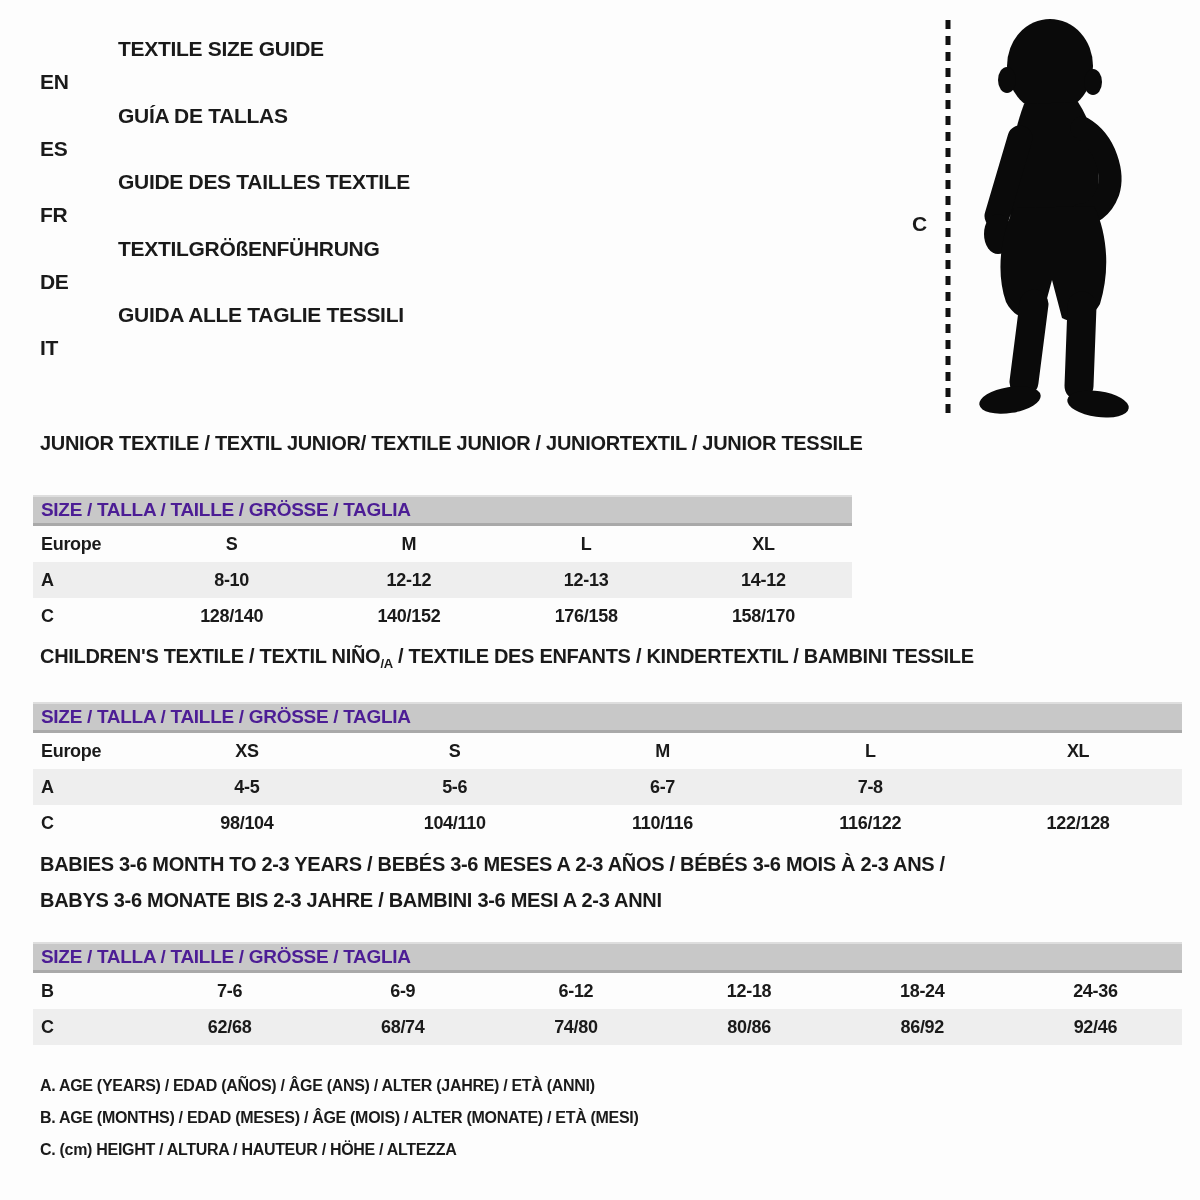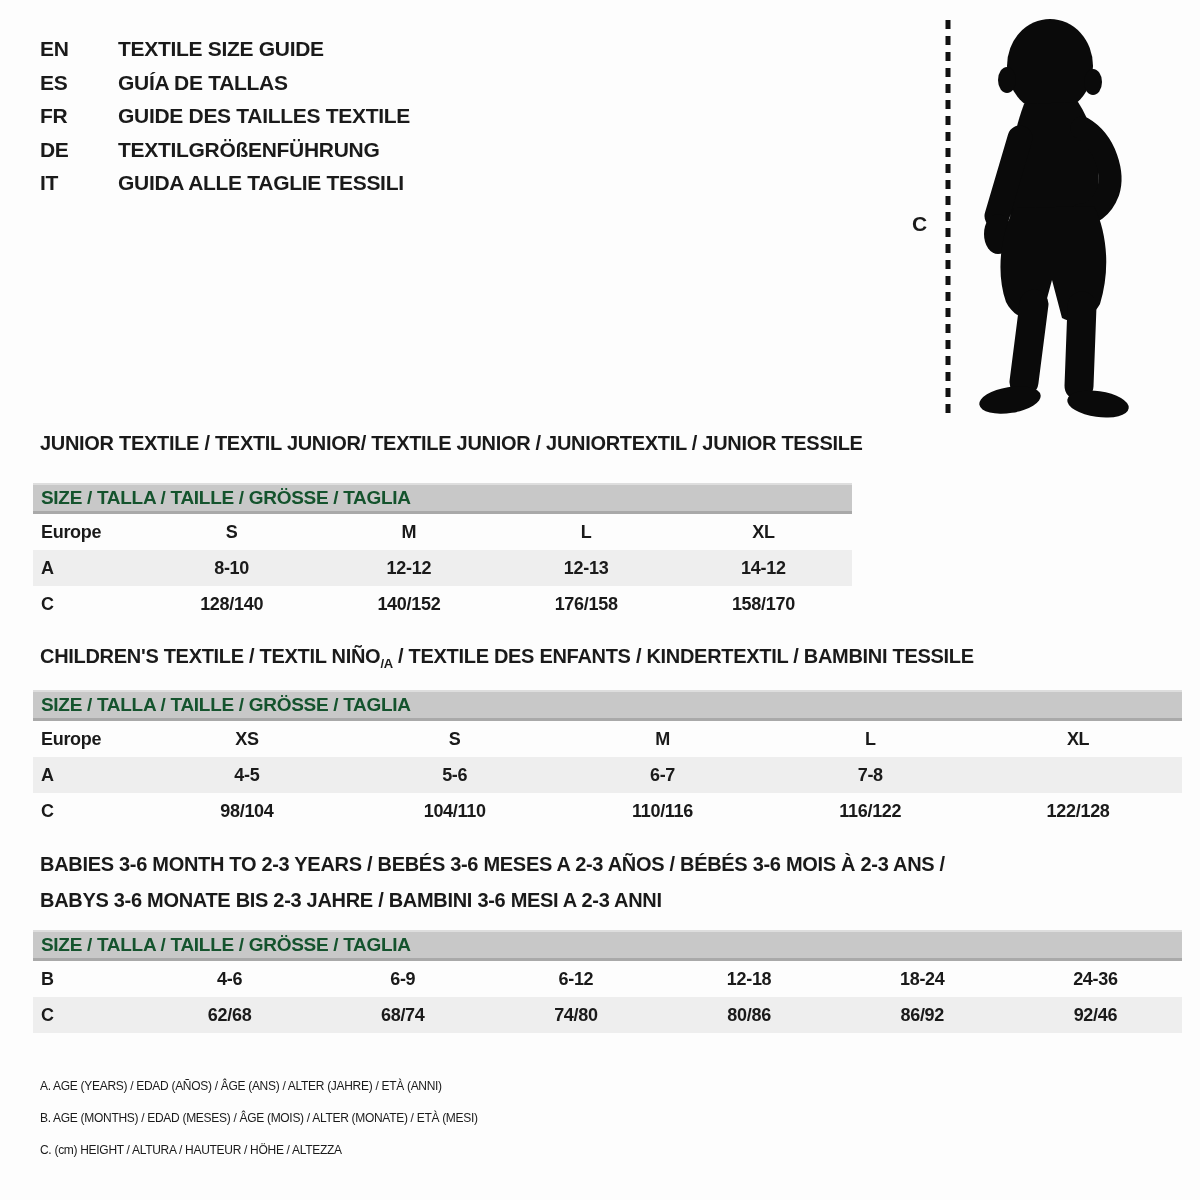--- a/index.html
+++ b/index.html
@@ -6,50 +6,50 @@
   html,body { width:1200px; height:1200px; }
   body {
     font-family:"Liberation Sans","DejaVu Sans",sans-serif;
     background:#fdfdfd; color:#1a1a1a; position:relative;
     letter-spacing:-0.3px;
   }
   .abs { position:absolute; }
 
   
   .lang-row { display:flex; line-height:33.5px; }
-  .lang-code { width:78px; font-weight:700; font-size:21px; }
+  .lang-code { width:78px; font-weight:700; font-size:21px;margin-top:33px; }
   .lang-title { font-weight:700; font-size:21px; }
 
   
   .sec-title { font-weight:700; font-size:20px; white-space:nowrap; }
   .sub-a { font-size:13px; vertical-align:-5px; font-weight:700; }
 
   
   .size-table { }
   .size-bar {
     height:31px; line-height:25px;
     background:#c8c8c8;
     border-top:2px solid #dedede;
     border-bottom:3px solid #a9a9a9;
-    font-weight:700; font-size:19px; color:#14532d;
-    padding-left:8px; white-space:nowrap;
+    font-weight:700; font-size:19px; color:#4c1d95;
+    padding-left:8px; white-space:nowrap;margin-top:12px;
   }
   .trow { display:grid; height:36px; line-height:36px; font-size:18px; font-weight:700; }
   .trow.alt { background:#eeeeee; }
   .tlabel { padding-left:8px; text-align:left; }
   .tcell { text-align:center; }
   .cols4 { grid-template-columns:110px repeat(4,1fr); }
   .cols5 { grid-template-columns:110px repeat(5,1fr); }
   .cols6 { grid-template-columns:110px repeat(6,1fr); }
 
   
   .babies-title { line-height:36px; }
 
   
-  .legend { line-height:32px; font-weight:400; font-size:12px; }
+  .legend { line-height:32px; font-weight:700; font-size:16px; }
 
   
   .figure-label { font-weight:700; font-size:21px; }
 </style>
 </head>
 <body>
 
 <div class="abs" style="left:40px; top:32px;">
   <div class="lang-row">
     <span class="lang-code">EN</span>
@@ -163,21 +163,21 @@
 
 <div class="abs sec-title babies-title" style="left:40px; top:846px;">
   <div>BABIES 3-6 MONTH TO 2-3 YEARS / BEBÉS 3-6 MESES A 2-3 AÑOS / BÉBÉS 3-6 MOIS À 2-3 ANS /</div>
   <div>BABYS 3-6 MONATE BIS 2-3 JAHRE / BAMBINI 3-6 MESI A 2-3 ANNI</div>
 </div>
 
 <div class="abs size-table" style="left:33px; top:930px; width:1149px;">
   <div class="size-bar">SIZE / TALLA / TAILLE / GRÖSSE / TAGLIA</div>
   <div class="trow cols6">
     <div class="tlabel">B</div>
-    <div class="tcell">4-6</div>
+    <div class="tcell">7-6</div>
     <div class="tcell">6-9</div>
     <div class="tcell">6-12</div>
     <div class="tcell">12-18</div>
     <div class="tcell">18-24</div>
     <div class="tcell">24-36</div>
   </div>
   <div class="trow cols6 alt">
     <div class="tlabel">C</div>
     <div class="tcell">62/68</div>
     <div class="tcell">68/74</div>

